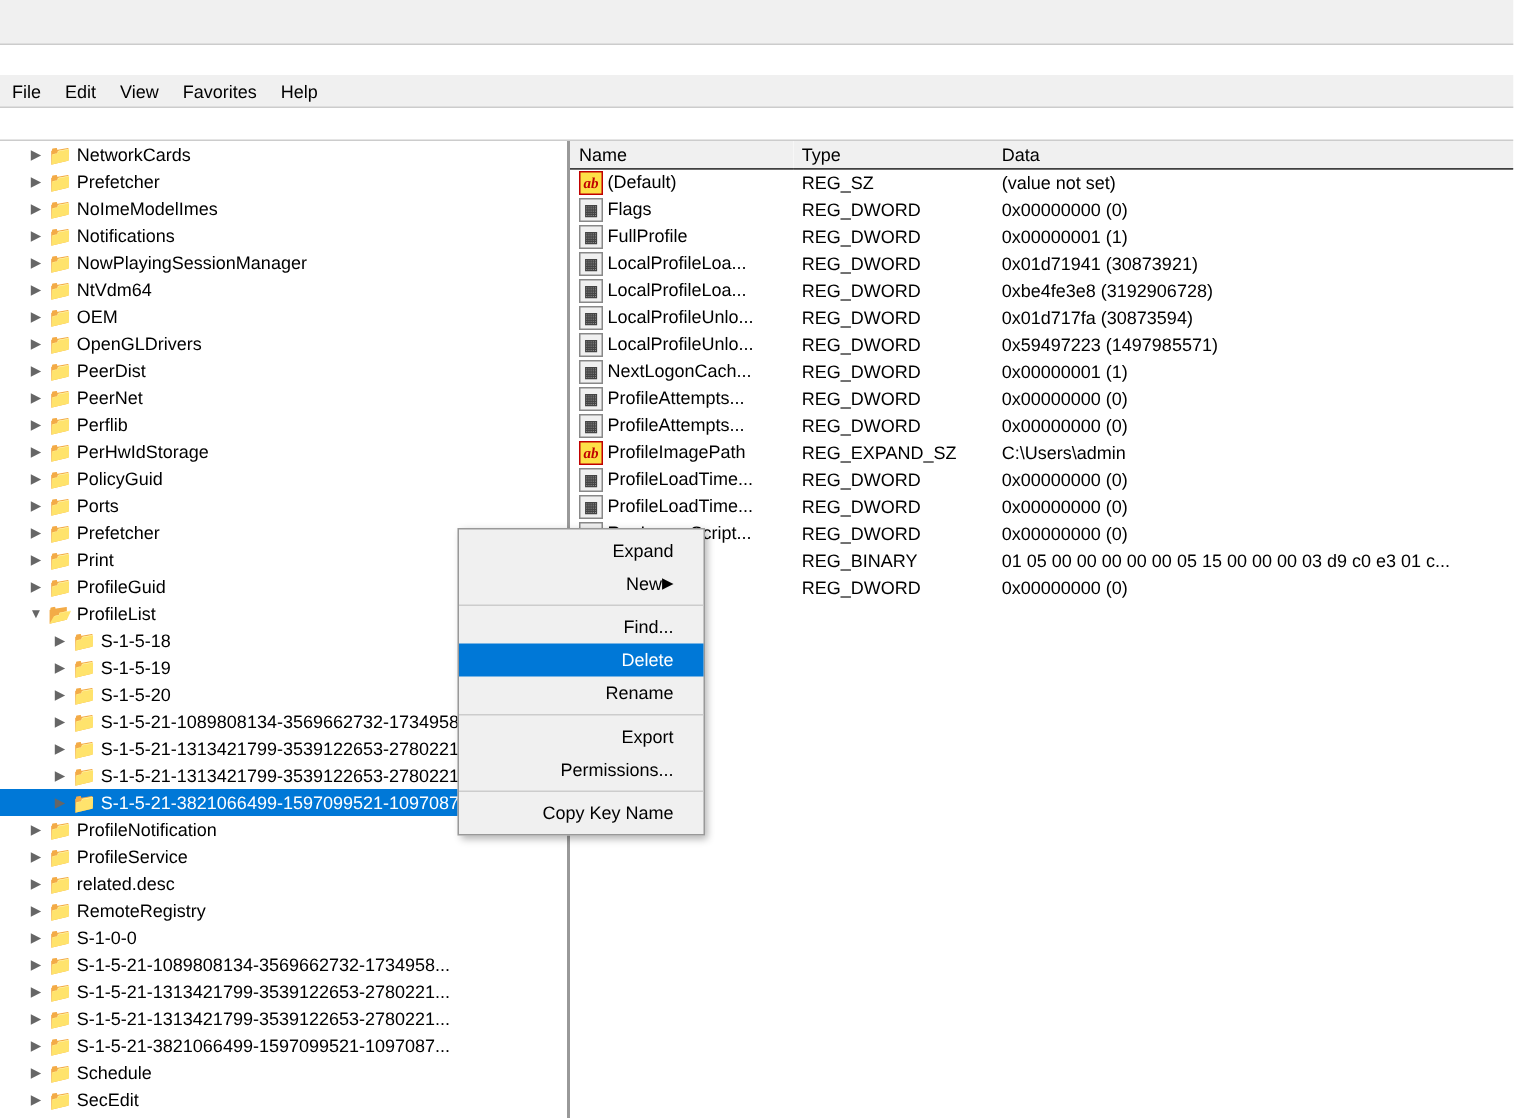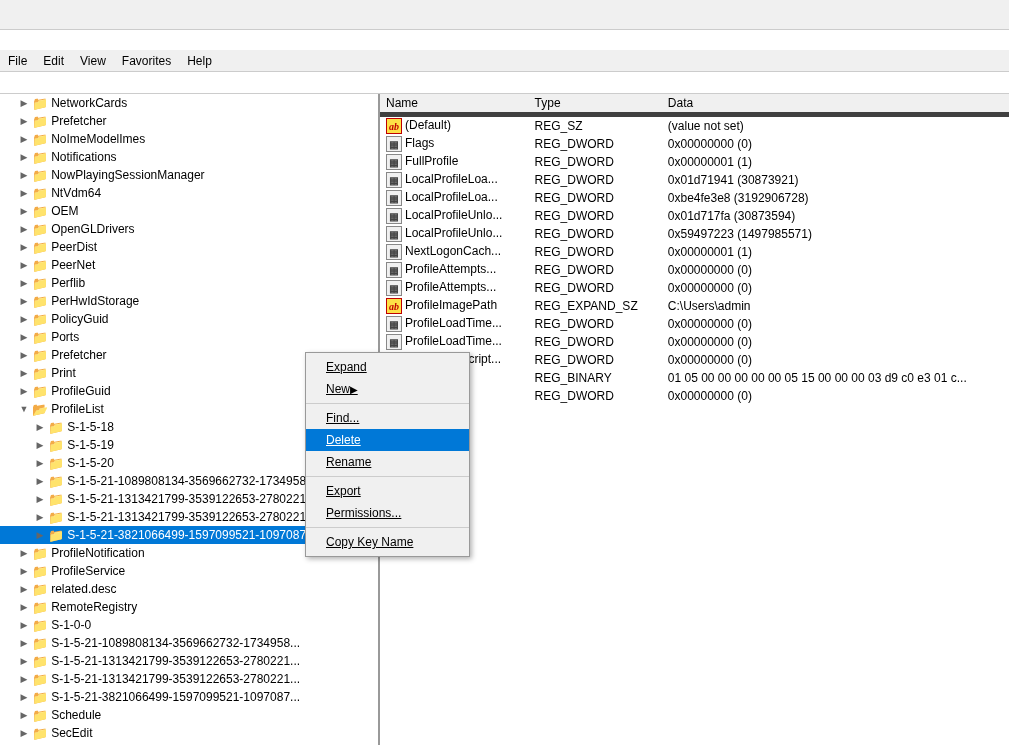--- a/index.html
+++ b/index.html
@@ -97,21 +97,21 @@
     #values-panel::-webkit-scrollbar { width: 14px; }
     #values-panel::-webkit-scrollbar-track { background: #f0f0f0; }
     #values-panel::-webkit-scrollbar-thumb { background: #c0c0c0; border: 1px solid #999; }
 
     #values-table {
       width: 100%;
       border-collapse: collapse;
     }
     #values-table thead th {
       background: #f0f0f0;
-      border-bottom: 5px solid #404040;
+      border-bottom: 1px solid #404040;
       text-align: left;
       padding: 2px 6px;
       font-weight: normal;
       position: sticky;
       top: 0;
       z-index: 1;
     }
     #values-table tbody tr {
       height: 18px;
     }
@@ -148,23 +148,22 @@
       border: 1px solid #999;
       box-shadow: 2px 2px 5px rgba(0,0,0,0.3);
       z-index: 100;
       padding: 3px 0;
     }
     .ctx-item {
       padding: 4px 20px;
       cursor: pointer;
       display: flex;
       align-items: center;
-      justify-content: flex-start;
+      justify-content: flex-end;
       white-space: nowrap;
-      text-decoration: underline;
     }
     .ctx-item.highlighted { background: #0078d7; color: #fff; }
     .ctx-separator { border-top: 1px solid #ccc; margin: 3px 0; }
     .ctx-arrow { font-size: 10px; }
   </style>
 </head>
 <body>
 
 <div id="titlebar">
   <span></span>

